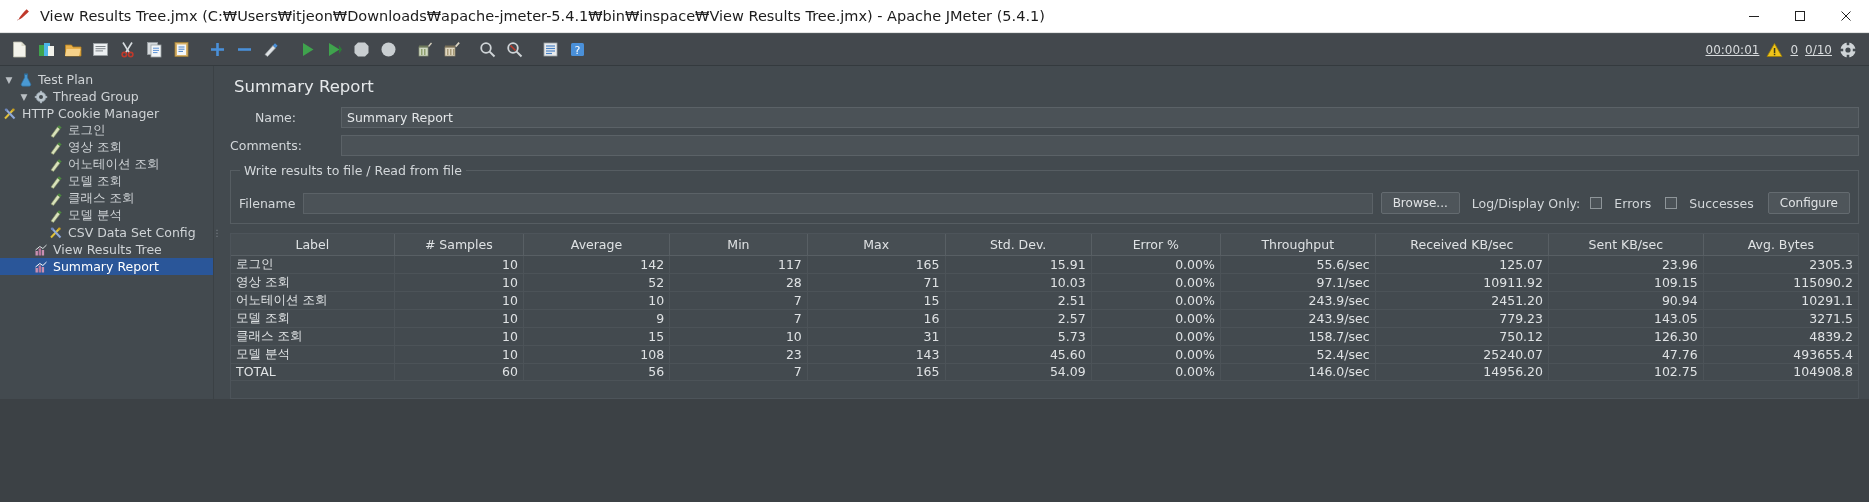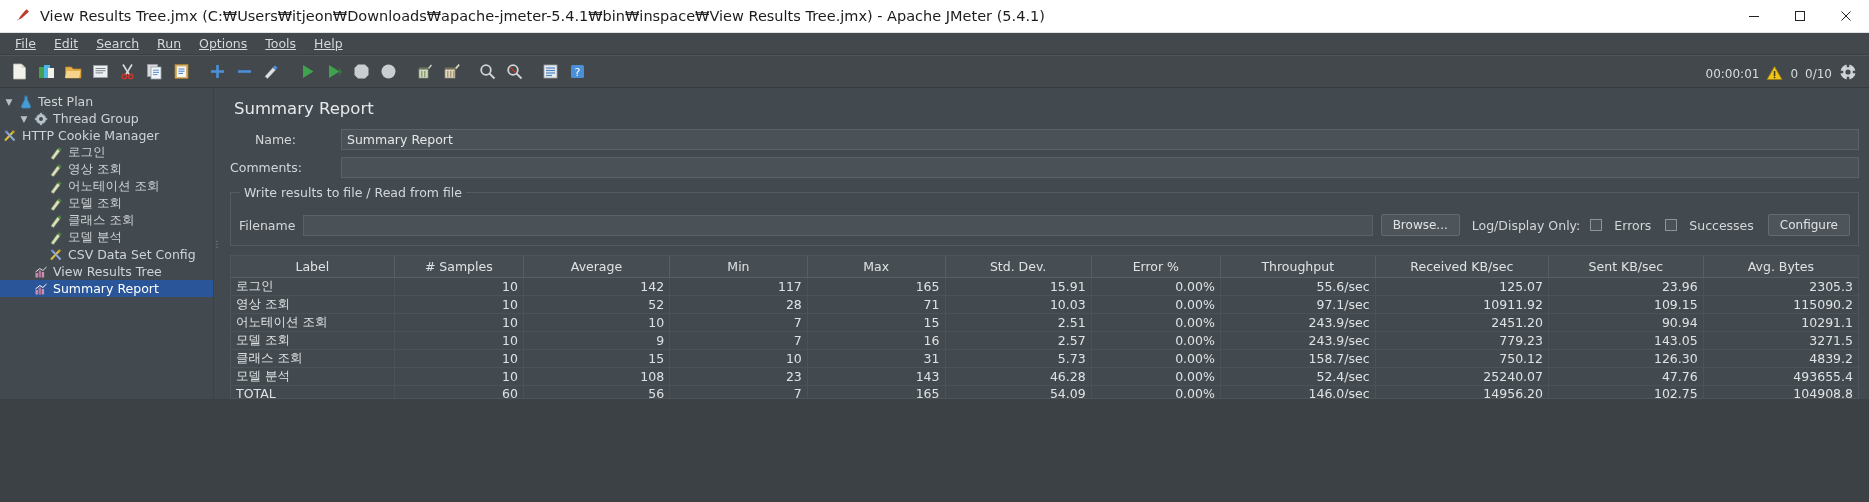--- a/index.html
+++ b/index.html
@@ -62,24 +62,24 @@
   }
   .tb-btn {
     width: 27px; height: 27px;
     display: flex; align-items: center; justify-content: center;
     border-radius: 2px;
     flex: 0 0 auto;
   }
   .tb-sep { width: 9px; height: 27px; flex: 0 0 auto; }
   .tb-right {
     margin-left: auto;
-    display: flex; align-items: flex-end;
+    display: flex; align-items: center;
     gap: 7px;
     padding-right: 6px;
-    font-size: 12px; color: #d8dbdd;
+    font-size: 12px; color: #d8dbdd; text-decoration: underline;
   }
 
   
   .body { flex: 1; display: flex; overflow: hidden; background:#434a4f; }
 
   
   .tree-pane {
     width: 213px; min-width: 213px;
     background: #434a4f;
     padding-top: 5px;
@@ -226,29 +226,20 @@
       </div>
       <div class="win-btn close">
         <svg width="12" height="12" viewBox="0 0 12 12">
             <line x1="1.5" y1="1.5" x2="10.5" y2="10.5" stroke="#222" stroke-width="1"></line>
             <line x1="10.5" y1="1.5" x2="1.5" y2="10.5" stroke="#222" stroke-width="1"></line>
           </svg>
       </div>
     </div>
   </div>
 
-  <div class="menubar">
-    <div class="menu-item"><u>File</u></div>
-    <div class="menu-item"><u>Edit</u></div>
-    <div class="menu-item"><u>Search</u></div>
-    <div class="menu-item"><u>Run</u></div>
-    <div class="menu-item"><u>Options</u></div>
-    <div class="menu-item"><u>Tools</u></div>
-    <div class="menu-item"><u>Help</u></div>
-  </div>
 
   <div class="toolbar">
 
     <div class="tb-btn">
       <svg width="19" height="19" viewBox="0 0 19 19">
         <path d="M3.5 2h8l4 4v11h-12z" fill="#f2f2ea" stroke="#b9b9a8" stroke-width="0.8"></path>
         <path d="M11.5 2v4h4z" fill="#d8d8c8"></path>
       </svg>
     </div>
     <div class="tb-btn">
@@ -701,21 +692,21 @@
               <td class="num">750.12</td>
               <td class="num">126.30</td>
               <td class="num">4839.2</td>
             </tr>
             <tr>
               <td class="lbl">모델 분석</td>
               <td class="num">10</td>
               <td class="num">108</td>
               <td class="num">23</td>
               <td class="num">143</td>
-              <td class="num">46.28</td>
+              <td class="num">45.60</td>
               <td class="num">0.00%</td>
               <td class="num">52.4/sec</td>
               <td class="num">25240.07</td>
               <td class="num">47.76</td>
               <td class="num">493655.4</td>
             </tr>
             <tr>
               <td class="lbl">TOTAL</td>
               <td class="num">60</td>
               <td class="num">56</td>

